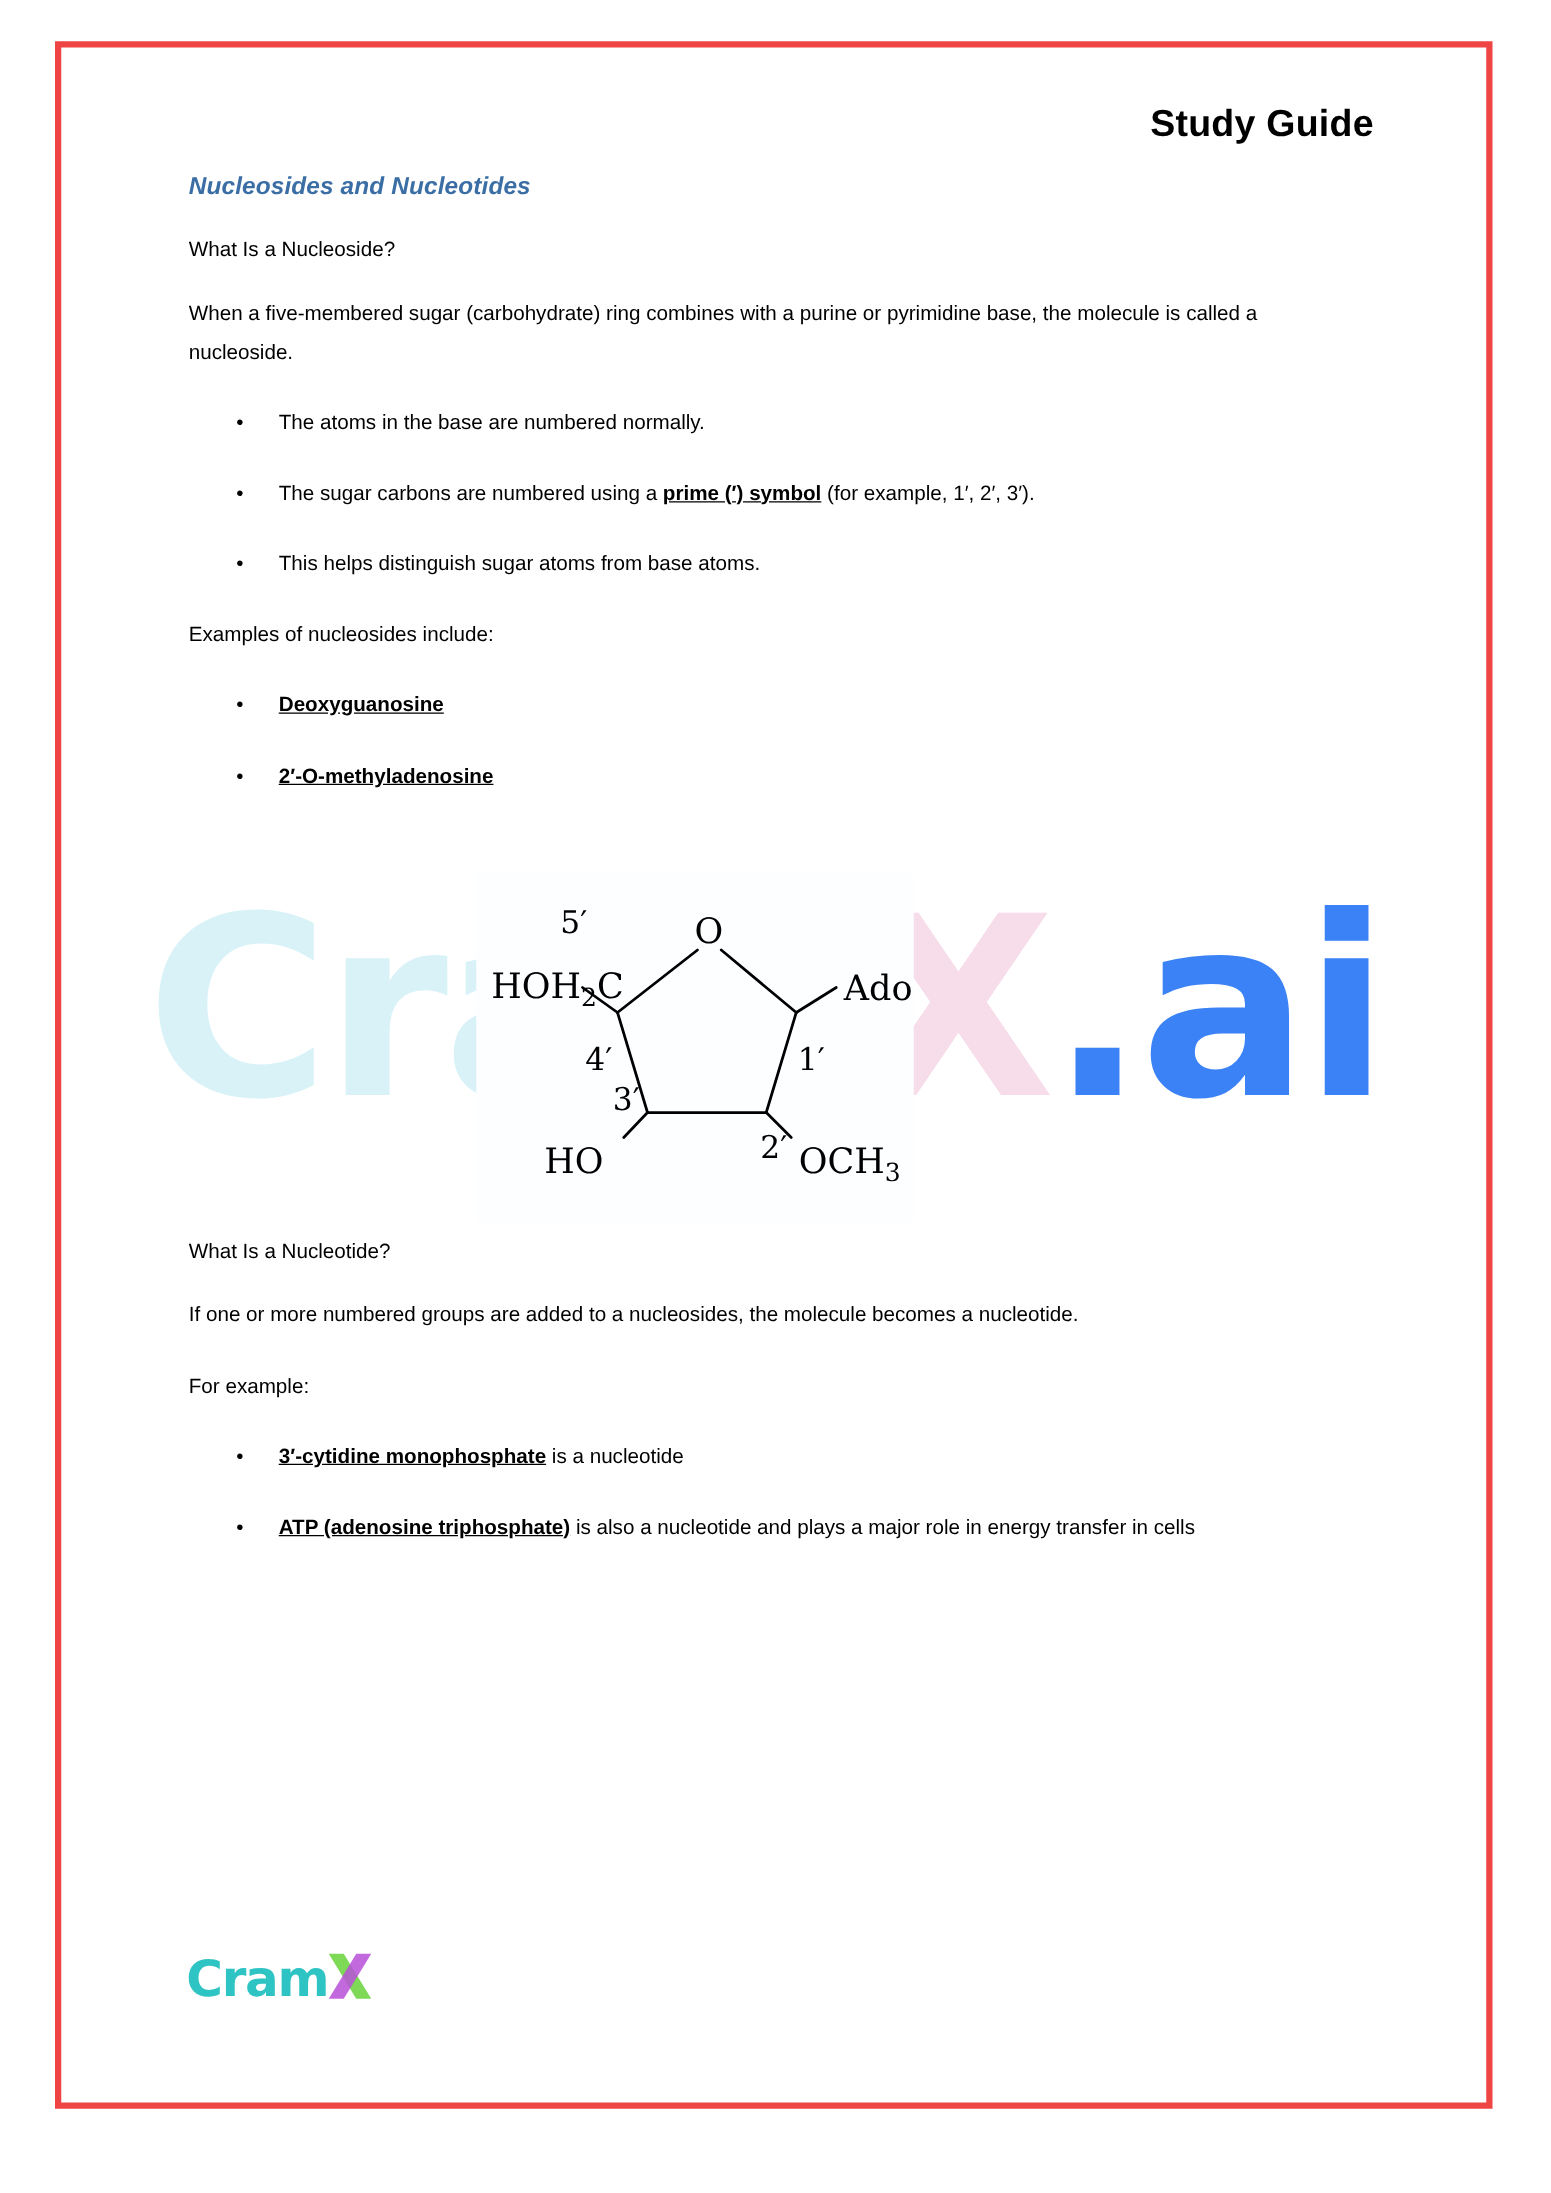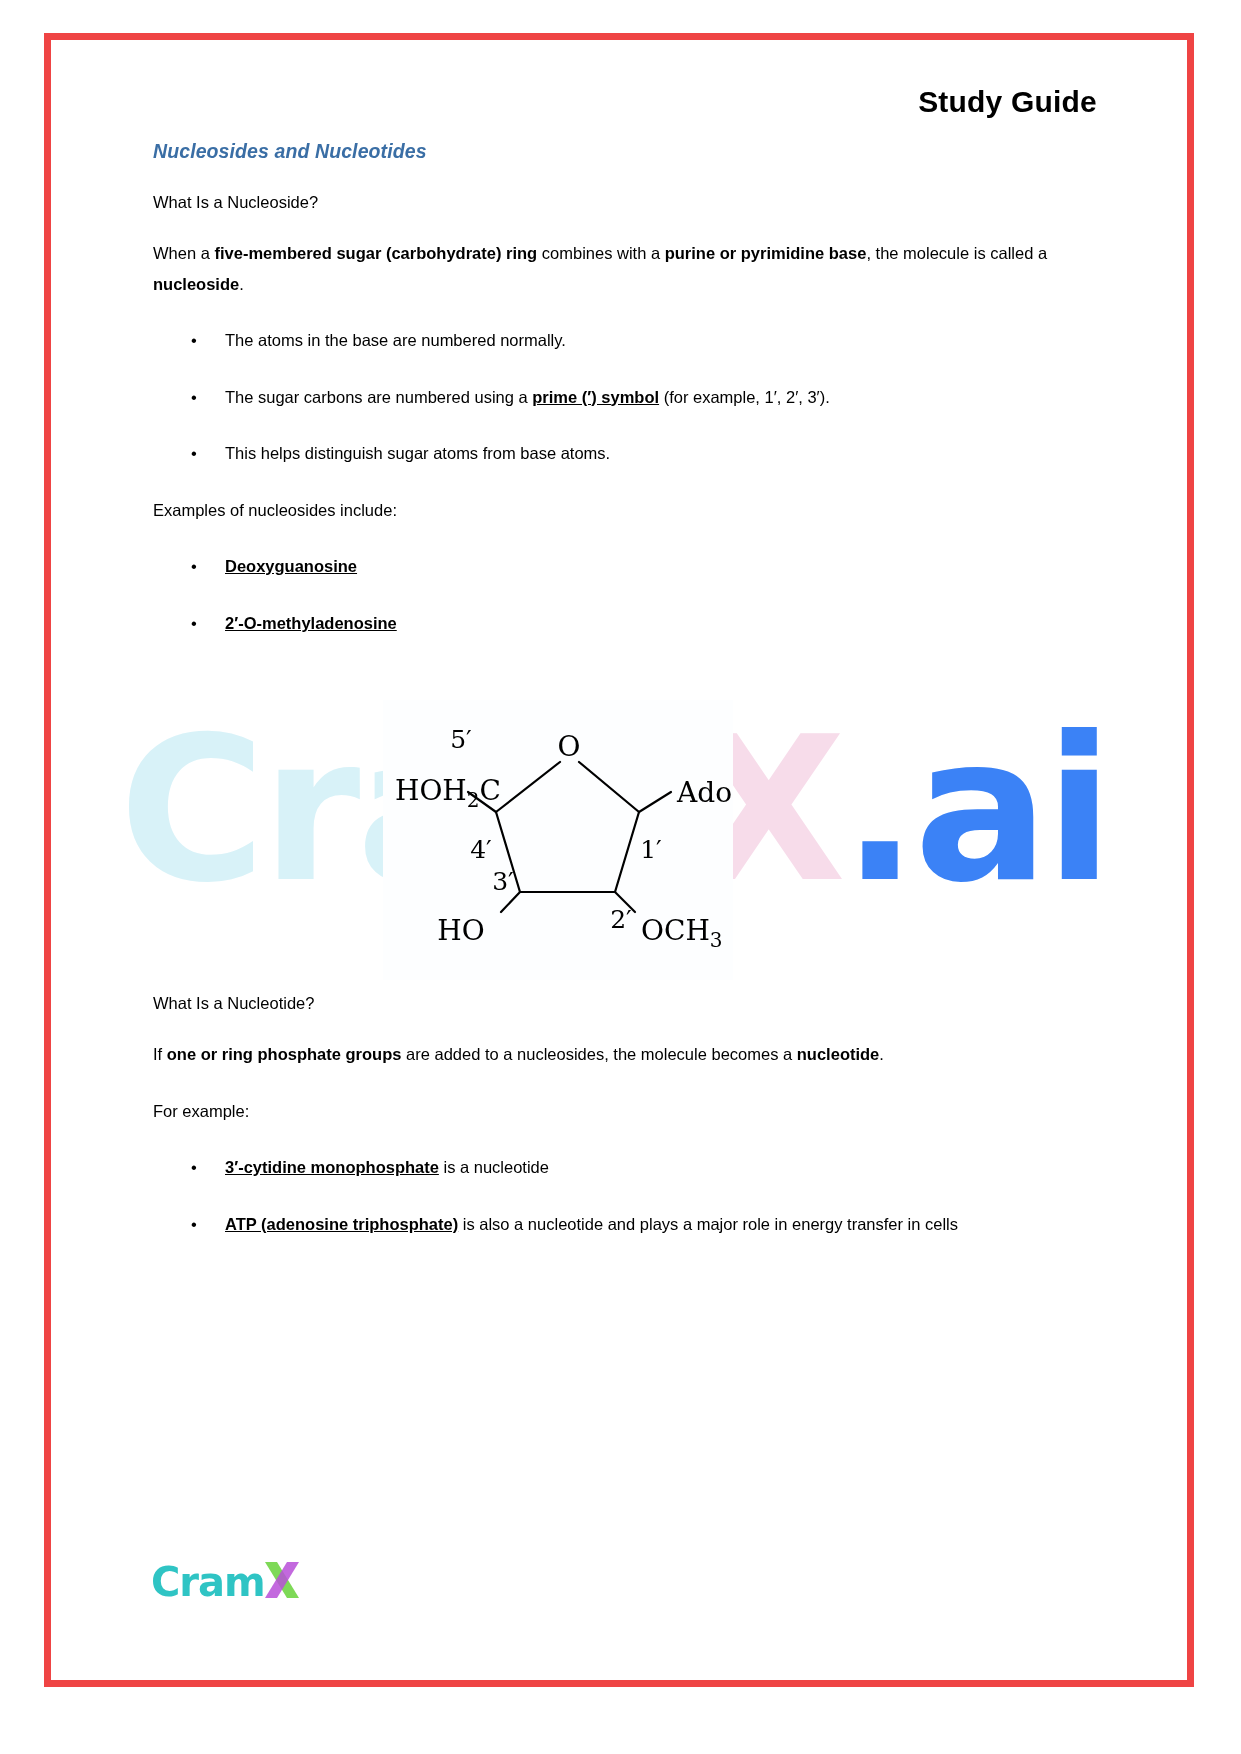--- a/index.html
+++ b/index.html
@@ -14,21 +14,21 @@
     color: #000000;
     position: relative;
     overflow: hidden;
   }
   .page {
     position: absolute;
     left: 44px;
     top: 33px;
     width: 1150px;
     height: 1654px;
-    border: 7px solid #ef4444;
+    border: 5px solid #ef4444;
     background: #ffffff;
     box-sizing: border-box;
     overflow: hidden;
   }
   .content {
     position: relative;
     padding: 0;
     height: 100%;
   }
 
@@ -65,21 +65,21 @@
     font-size: 16.5px;
     font-weight: normal;
     margin: 0 0 26px 0;
   }
 
   .para {
     font-size: 16.5px;
     line-height: 1.85;
     margin: 0 0 26px 0;
   }
-  .para b { font-weight: bold; }
+  .para b { font-weight: normal; }
 
   ul.bullets {
     list-style: none;
     margin: 0 0 24px 0;
     padding: 0;
   }
   ul.bullets li {
     position: relative;
     padding-left: 72px;
     font-size: 16.5px;
@@ -189,21 +189,21 @@
 
       <ul class="bullets" id="list-examples">
           <li><span class="bul">•</span><b>Deoxyguanosine</b></li>
           <li><span class="bul">•</span><b>2′-O-methyladenosine</b></li>
         </ul>
 
       <div class="spacer-diagram"></div>
 
       <div class="heading">What Is a Nucleotide?</div>
 
-      <p class="para"><span>If </span><b>one or ring phosphate groups</b><span> are added to a nucleosides, the molecule becomes a </span><b>nucleotide</b><span>.</span></p>
+      <p class="para"><span>If </span><b>one or more numbered groups</b><span> are added to a nucleosides, the molecule becomes a </span><b>nucleotide</b><span>.</span></p>
 
       <p class="para">For example:</p>
 
       <ul class="bullets" id="list-nucleotide">
           <li><span class="bul">•</span><b>3′-cytidine monophosphate</b><span> is a nucleotide</span></li>
           <li><span class="bul">•</span><b>ATP (adenosine triphosphate)</b><span> is also a nucleotide and plays a major role in energy transfer in cells</span></li>
         </ul>
 
     </div>
 

